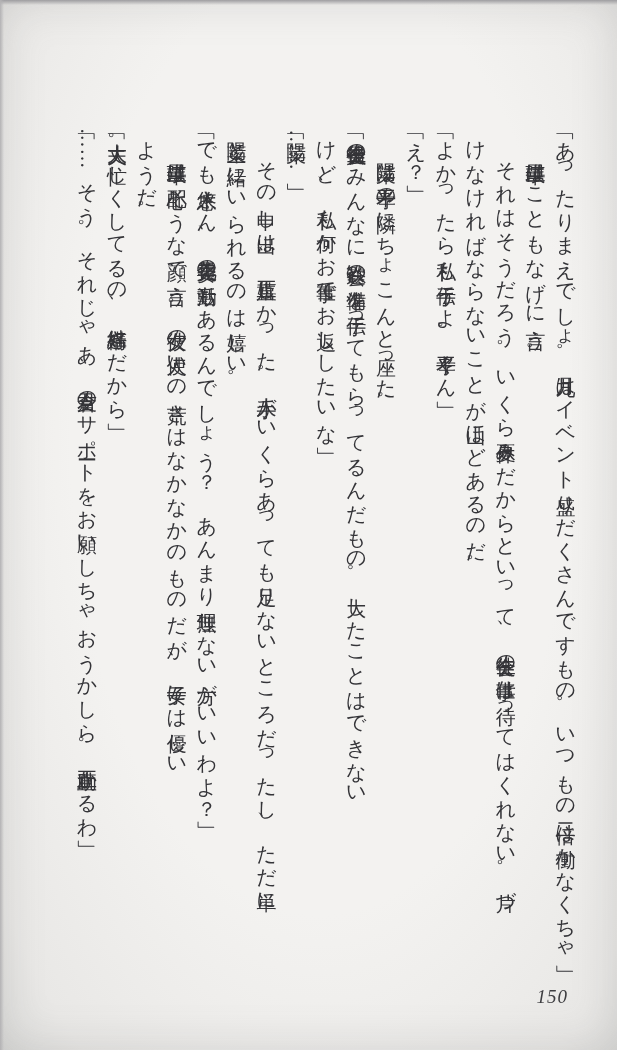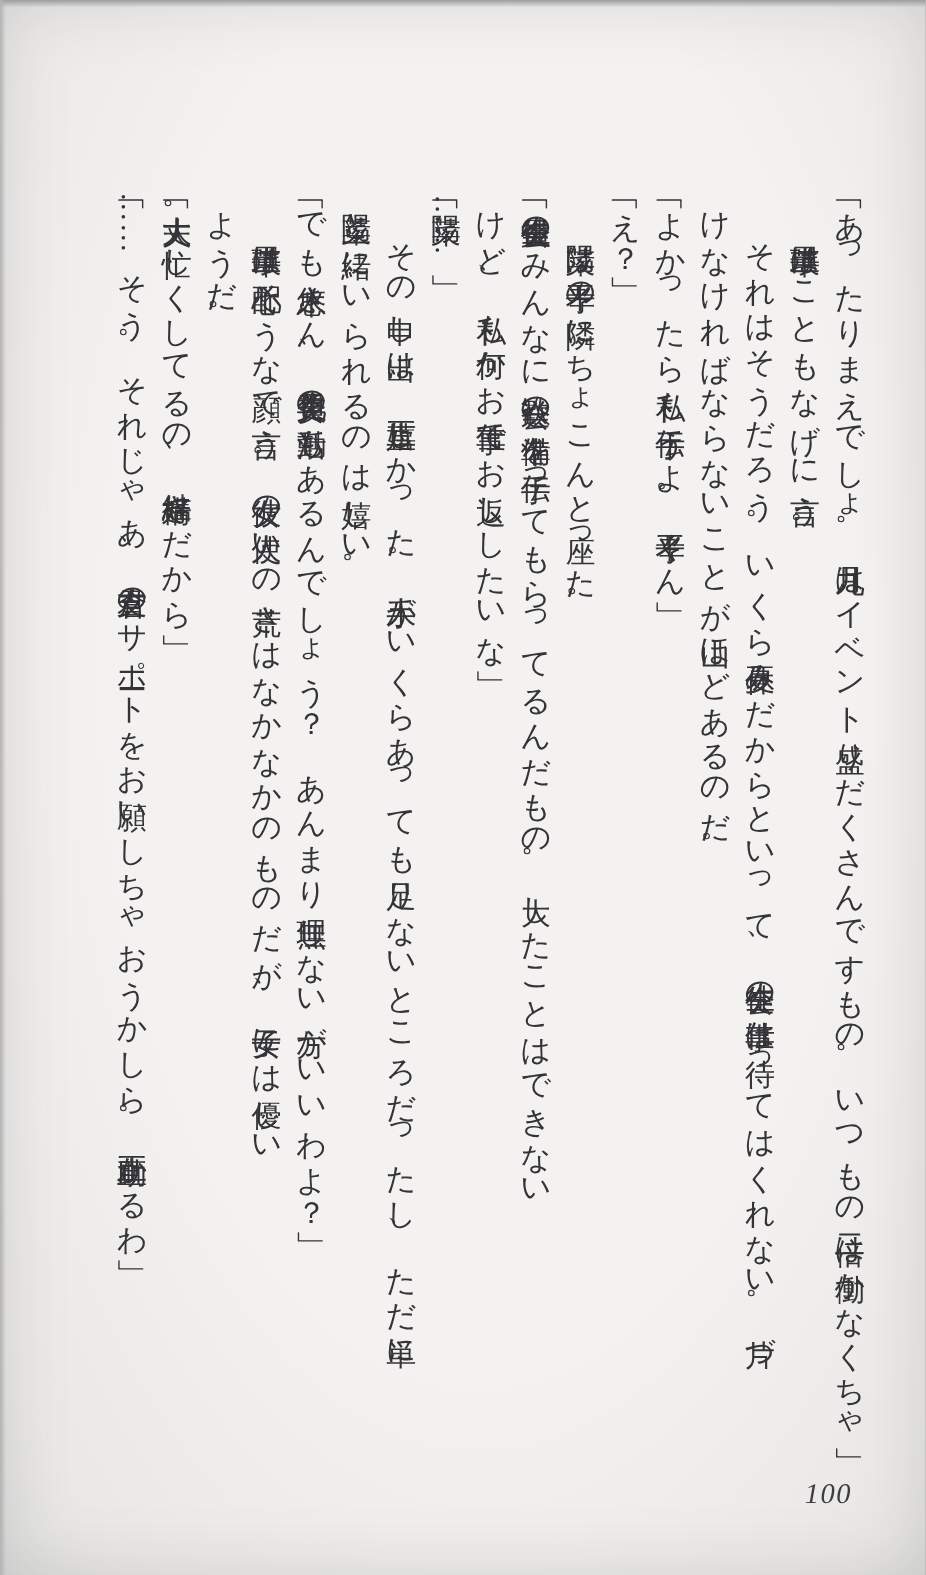--- a/index.html
+++ b/index.html
@@ -86,14 +86,14 @@
       <p class="tline">けど、私も何かお仕事でお返ししたいな」</p>
       <p class="tline">「陽菜……」</p>
       <p class="tline indent">その申し出は、正直嬉しかった。人手がいくらあっても足りないところだったし、ただ単に</p>
       <p class="tline">陽菜と一緒にいられるのは嬉しい。</p>
       <p class="tline">「でも悠木さん、美化委員の活動もあるんでしょう？　あんまり無理しない方がいいわよ？」</p>
       <p class="tline indent">瑛里華は心配そうな顔で言う。彼女の人使いの荒さはなかなかのものだが、女子には優しい</p>
       <p class="tline">ようだ。</p>
       <p class="tline">「大丈夫。忙しくしてるの、結構好きだから」</p>
       <p class="tline">「……そう。それじゃあ、支倉君のサポートをお願いしちゃおうかしら。正直助かるわ」</p>
     </div>
-  <div class="page-number">100</div>
+  <div class="page-number">150</div>
 </div>
 
 </body></html>

